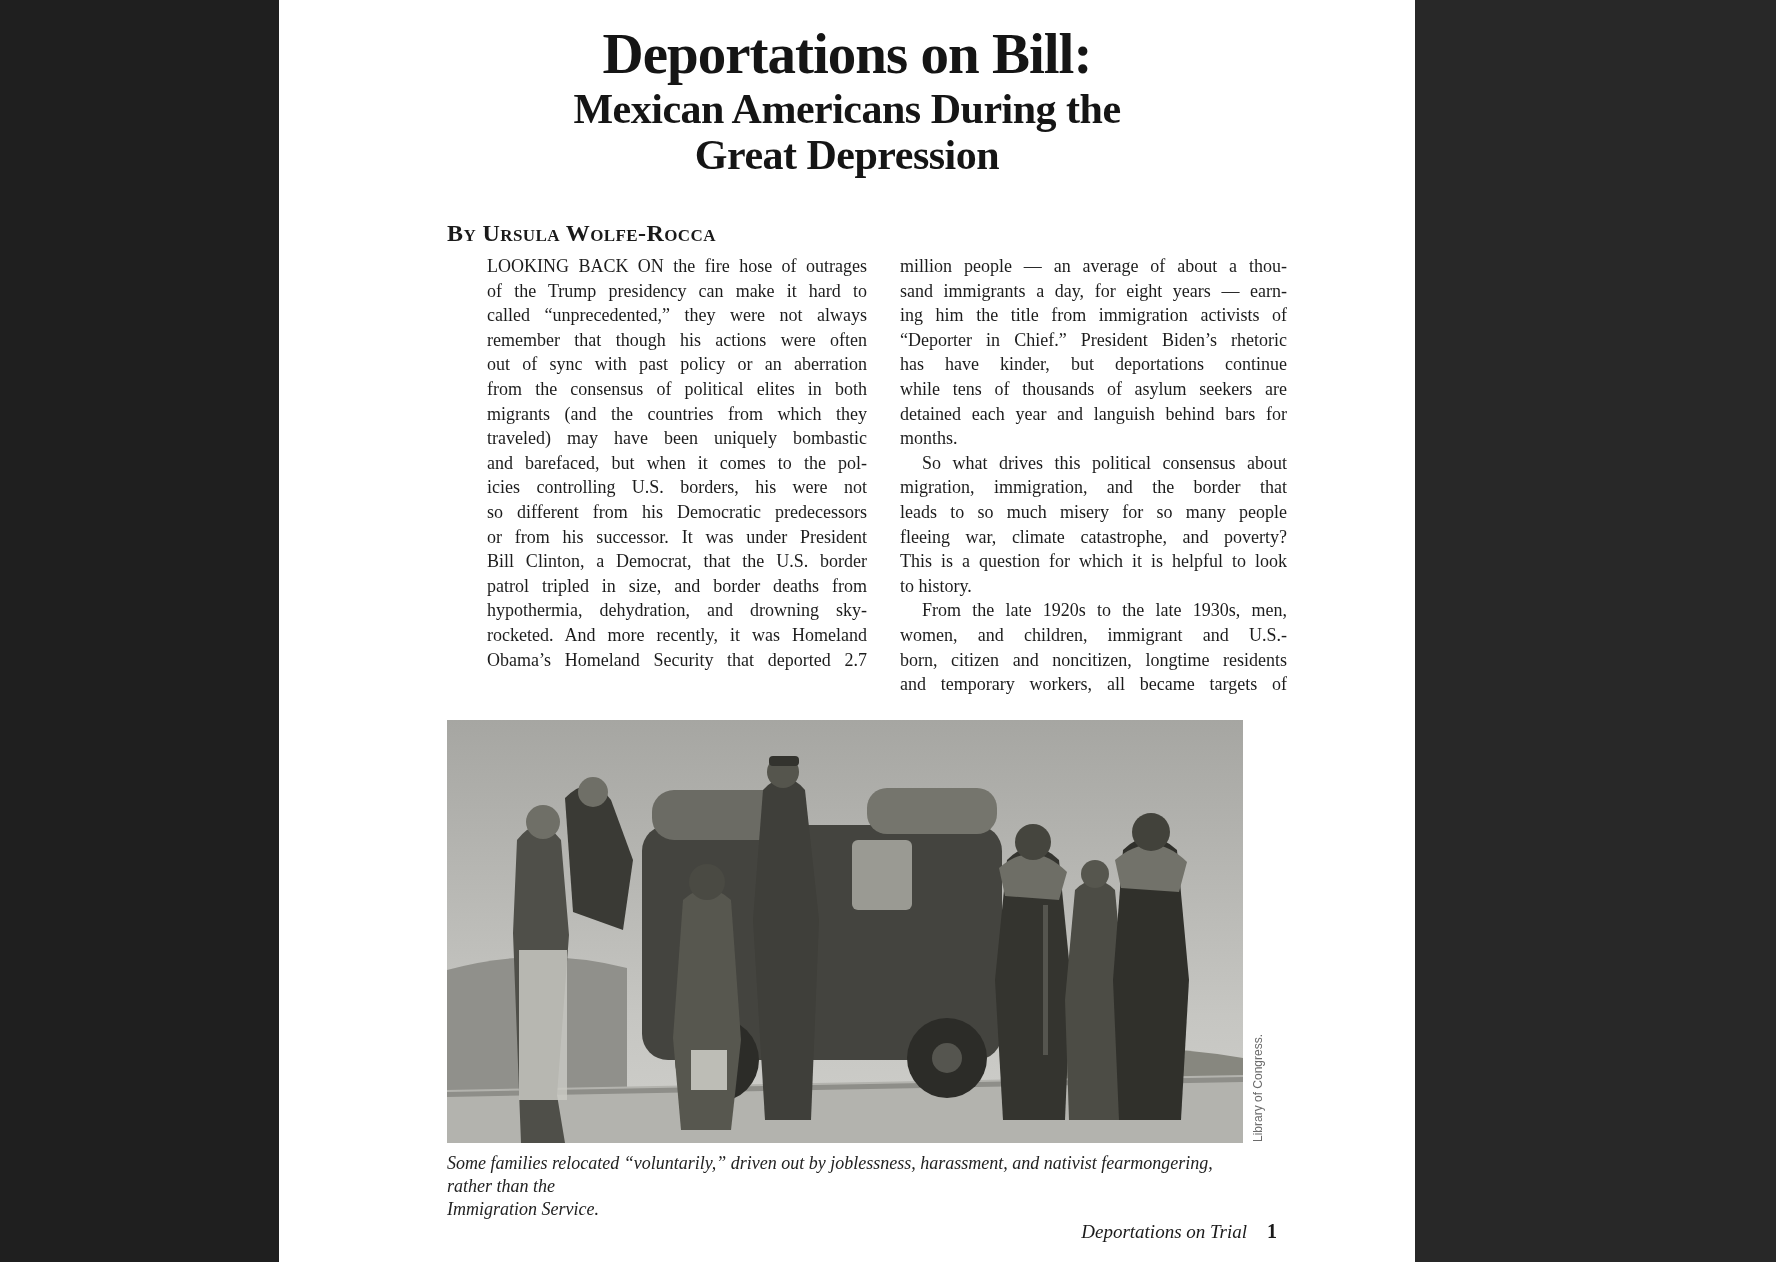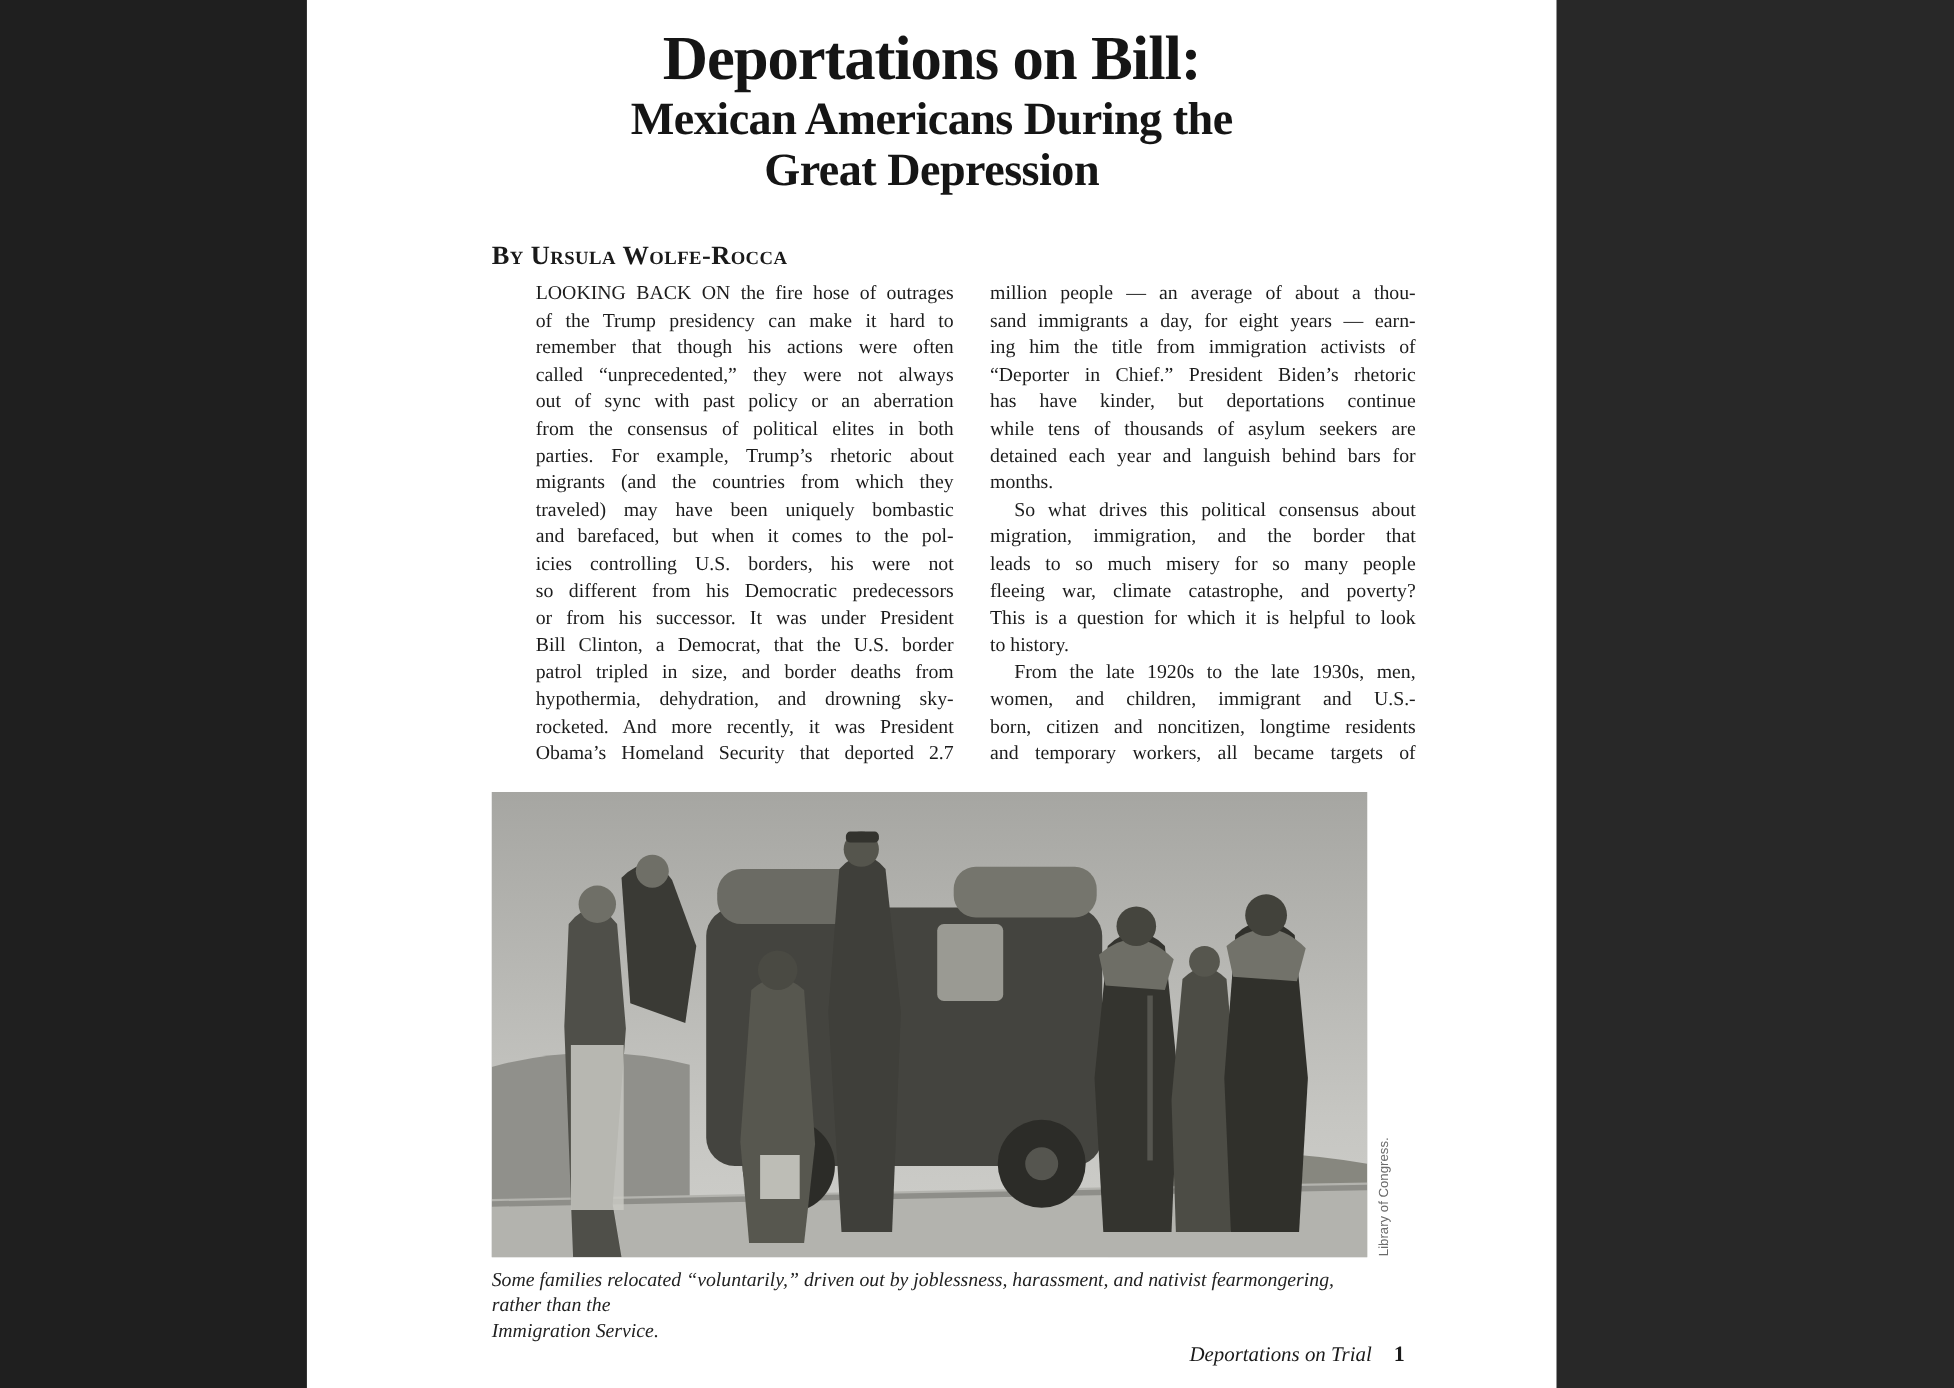--- a/index.html
+++ b/index.html
@@ -52,35 +52,34 @@
     <div class="title-l2">Mexican Americans During the</div>
     <div class="title-l3">Great Depression</div>
   </div>
 
   <div class="byline">By Ursula Wolfe-Rocca</div>
 
   <div class="columns">
     <div class="col left-col">
         <div class="bodyline">LOOKING BACK ON the fire hose of outrages</div>
         <div class="bodyline">of the Trump presidency can make it hard to</div>
+        <div class="bodyline">called “unprecedented,” they were not always</div>
         <div class="bodyline">remember that though his actions were often</div>
-        <div class="bodyline">called “unprecedented,” they were not always</div>
         <div class="bodyline">out of sync with past policy or an aberration</div>
         <div class="bodyline">from the consensus of political elites in both</div>
-        <div class="bodyline">parties. For example, Trump’s rhetoric about</div>
         <div class="bodyline">migrants (and the countries from which they</div>
         <div class="bodyline">traveled) may have been uniquely bombastic</div>
         <div class="bodyline">and barefaced, but when it comes to the pol-</div>
         <div class="bodyline">icies controlling U.S. borders, his were not</div>
         <div class="bodyline">so different from his Democratic predecessors</div>
         <div class="bodyline">or from his successor. It was under President</div>
         <div class="bodyline">Bill Clinton, a Democrat, that the U.S. border</div>
         <div class="bodyline">patrol tripled in size, and border deaths from</div>
         <div class="bodyline">hypothermia, dehydration, and drowning sky-</div>
-        <div class="bodyline">rocketed. And more recently, it was President</div>
+        <div class="bodyline">rocketed. And more recently, it was Homeland</div>
         <div class="bodyline">Obama’s Homeland Security that deported 2.7</div>
       </div>
     <div class="col right-col">
         <div class="bodyline">million people — an average of about a thou-</div>
         <div class="bodyline">sand immigrants a day, for eight years — earn-</div>
         <div class="bodyline">ing him the title from immigration activists of</div>
         <div class="bodyline">“Deporter in Chief.” President Biden’s rhetoric</div>
         <div class="bodyline">has have kinder, but deportations continue</div>
         <div class="bodyline">while tens of thousands of asylum seekers are</div>
         <div class="bodyline">detained each year and languish behind bars for</div>

